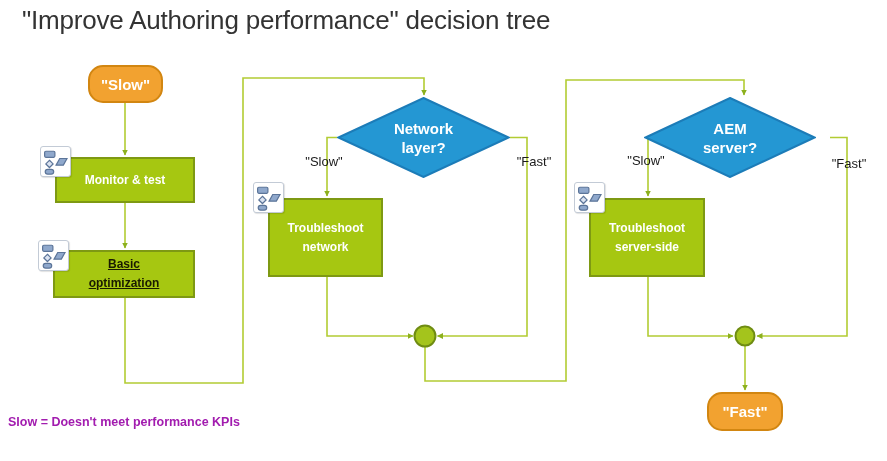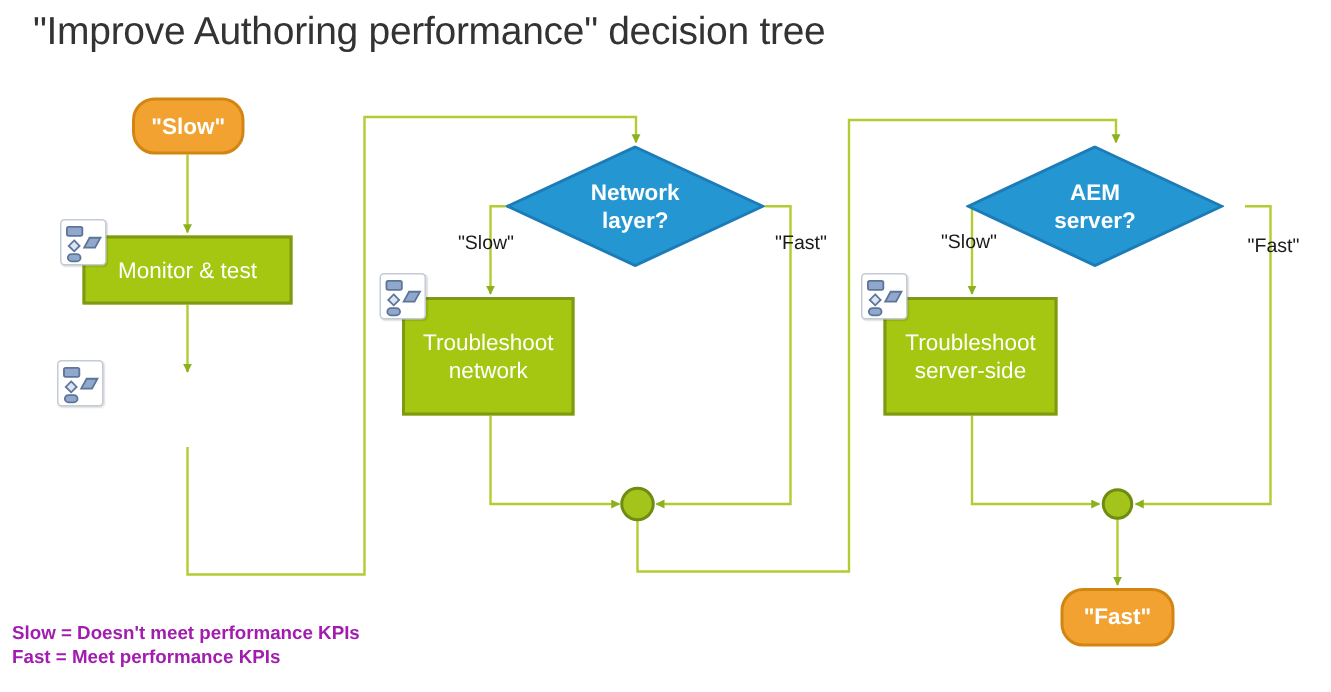--- a/index.html
+++ b/index.html
@@ -17,21 +17,21 @@
   .junction{fill:var(--junction-fill,#A4C41C);stroke:var(--junction-border,#6F8C12);stroke-width:2px;}
 
   .node{position:absolute;z-index:2;display:flex;align-items:center;justify-content:center;
         text-align:center;box-sizing:border-box;white-space:pre-line;}
   .pill{
     background:var(--orange-fill,#F2A230);border:2.5px solid var(--orange-border,#D28611);
     border-radius:15px;color:#fff;font-weight:700;font-size:15px;
   }
   .process{
     background:var(--green-fill,#A6C711);border:2.5px solid var(--green-border,#7E9913);
-    color:#fff;font-weight:400;font-size:15px;line-height:19px;align-items:center;
+    color:#fff;font-weight:700;font-size:12px;line-height:19px;align-items:center;
   }
   .process .link-label{color:#1A1A00;text-decoration:underline;cursor:pointer;}
   .diamond{position:absolute;z-index:2;}
   .diamond svg{position:absolute;left:0;top:0;}
   .diamond .poly{fill:var(--blue-fill,#2497D3);stroke:var(--blue-border,#1C7CB8);stroke-width:2px;}
   .diamond .dlabel{
     position:absolute;left:0;top:0;width:100%;height:100%;display:flex;align-items:center;justify-content:center;
     color:#fff;font-weight:700;font-size:15px;line-height:19px;text-align:center;white-space:pre-line;
   }
   .branch-label{position:absolute;z-index:2;font-size:13px;color:#1A1A1A;width:50px;text-align:center;}
@@ -70,20 +70,24 @@
   </svg>
 
   <div class="node pill" style="left:88px;top:65px;width:75px;height:38px;">
     <span>"Slow"</span>
   </div>
 
   <div class="node process" style="left:55px;top:157px;width:140px;height:46px;">
     <span>Monitor &amp; test</span>
   </div>
 
+  <div class="node process" style="left:53px;top:250px;width:142px;height:48px;">
+    <span class="link-label">Basic
+optimization</span>
+  </div>
 
   <div class="diamond" style="left:337px;top:97px;width:173px;height:81px;">
     <svg width="173" height="81" viewBox="0 0 173 81">
       <polygon class="poly" points="86.5,1 171.5,40.5 86.5,80 1.5,40.5"></polygon>
     </svg>
     <div class="dlabel">Network
 layer?</div>
   </div>
 
   <div class="node process" style="left:268px;top:198px;width:115px;height:79px;">
@@ -133,16 +137,15 @@
   </svg>
   <svg class="flow-icon" style="left:574px;top:182px;" viewBox="0 0 24 24">
     <rect x="3" y="3.5" width="8.5" height="5" rx="1" fill="#8FA8CC" stroke="#5C7599" stroke-width="1"></rect>
     <polygon points="7,11 10,14 7,17 4,14" fill="#DCE4F2" stroke="#5C7599" stroke-width="1"></polygon>
     <rect x="3.5" y="18.5" width="7" height="4" rx="2" fill="#8FA8CC" stroke="#5C7599" stroke-width="1"></rect>
     <polygon points="12.5,15 15.5,9.5 21.5,9.5 18.5,15" fill="#8FA8CC" stroke="#5C7599" stroke-width="1"></polygon>
   </svg>
 
   <div class="legend">
     <div>Slow = Doesn't meet performance KPIs</div>
-    <div>Fast = Meet performance KPIs</div>
   </div>
 
 </div>
 
 </body></html>

